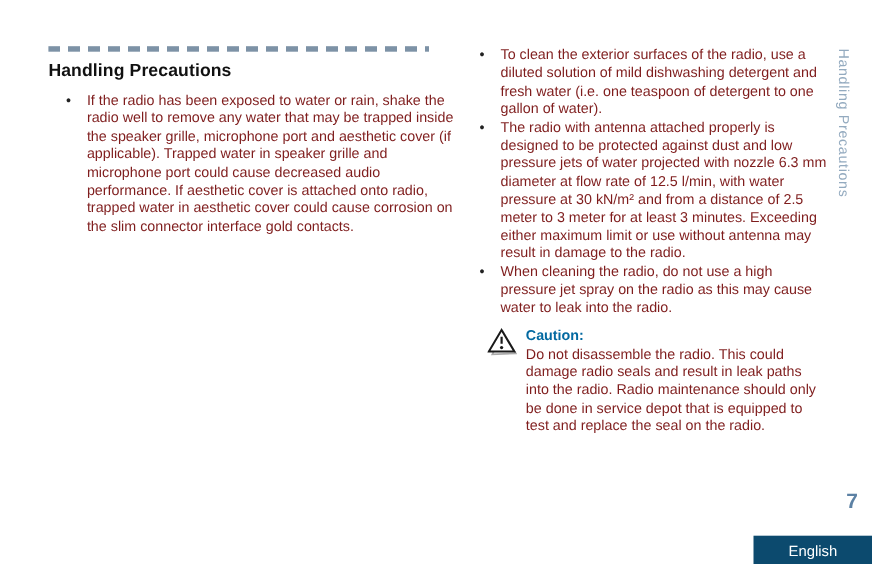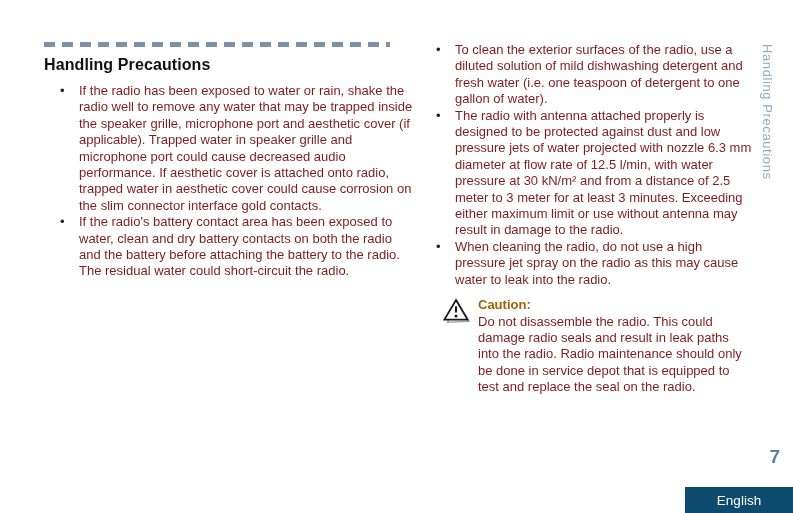--- a/index.html
+++ b/index.html
@@ -83,21 +83,21 @@
   .caution-icon {
     flex: 0 0 auto;
     margin-right: 8px;
     margin-top: 1px;
   }
   .caution-body { width: 272px; }
   .caution-heading {
     font-weight: bold;
     font-size: 13px;
     line-height: 16.4px;
-    color: #a16207;
+    color: #0369a1;
   }
 
   
   .sidebar-title {
     position: absolute;
     left: 760px;
     top: 44px;
     writing-mode: vertical-rl;
     font-size: 13px;
     letter-spacing: 0.6px;
@@ -129,21 +129,20 @@
 </head>
 <body>
 
 <div class="page">
 
   <div class="col-left">
     <div class="dashed-rule"></div>
     <h1 class="section-title">Handling Precautions</h1>
     <ul class="bullets body-text">
       <li>If the radio has been exposed to water or rain, shake the radio well to remove any water that may be trapped inside the speaker grille, microphone port and aesthetic cover (if applicable). Trapped water in speaker grille and microphone port could cause decreased audio performance. If aesthetic cover is attached onto radio, trapped water in aesthetic cover could cause corrosion on the slim connector interface gold contacts.</li>
-      <li>If the radio's battery contact area has been exposed to water, clean and dry battery contacts on both the radio and the battery before attaching the battery to the radio. The residual water could short-circuit the radio.</li>
     </ul>
   </div>
 
   <div class="col-right">
     <ul class="bullets body-text">
       <li>To clean the exterior surfaces of the radio, use a diluted solution of mild dishwashing detergent and fresh water (i.e. one teaspoon of detergent to one gallon of water).</li>
       <li>The radio with antenna attached properly is designed to be protected against dust and low pressure jets of water projected with nozzle 6.3 mm diameter at flow rate of 12.5 l/min, with water pressure at 30 kN/m² and from a distance of 2.5 meter to 3 meter for at least 3 minutes. Exceeding either maximum limit or use without antenna may result in damage to the radio.</li>
       <li>When cleaning the radio, do not use a high pressure jet spray on the radio as this may cause water to leak into the radio.</li>
     </ul>
 

